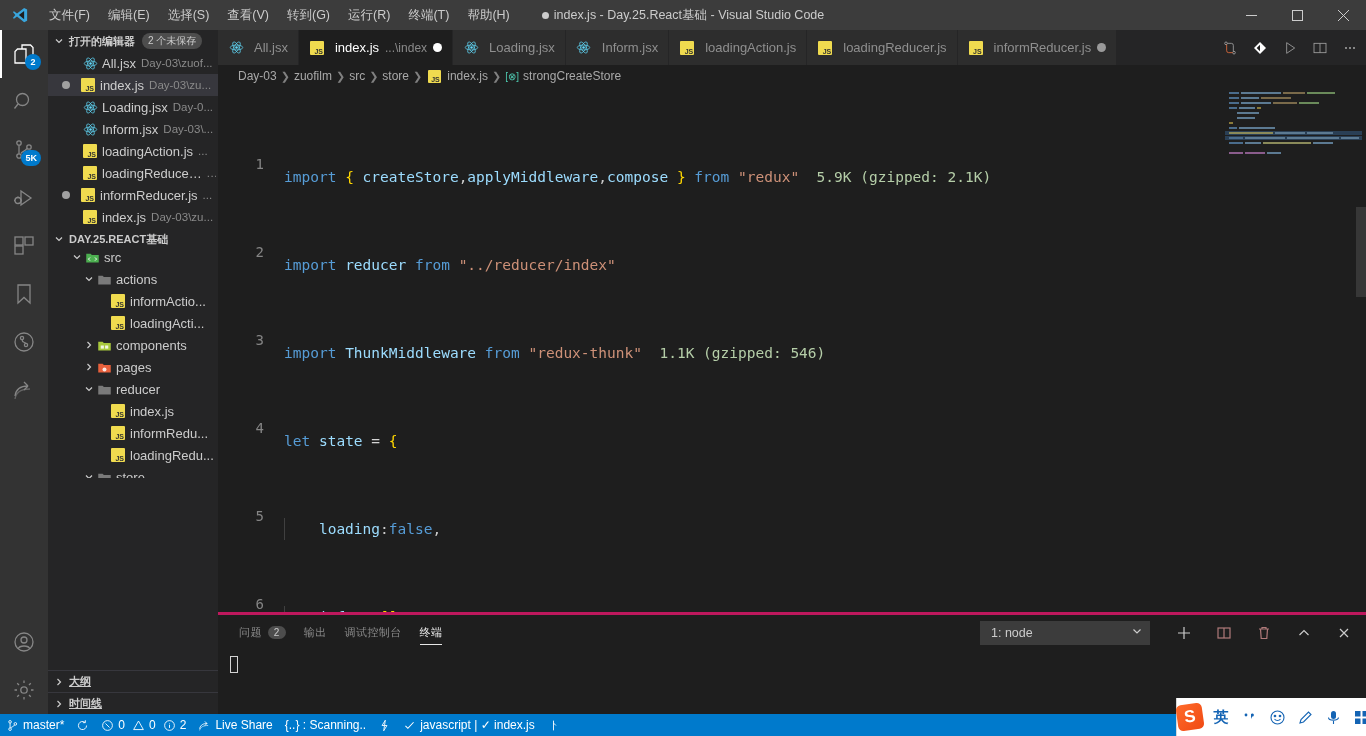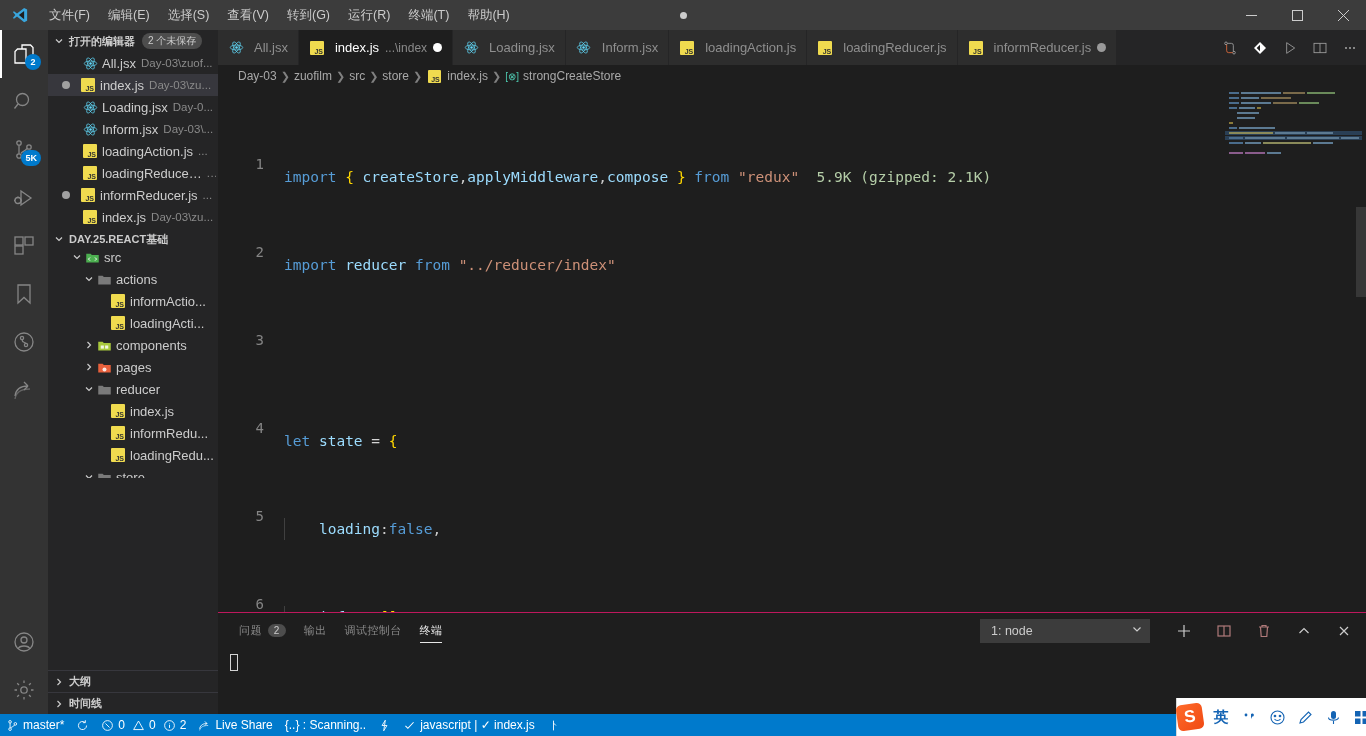--- a/index.html
+++ b/index.html
@@ -93,21 +93,21 @@
   }
   .mod-dot { width: 8px; height: 8px; border-radius: 50%; background: #a0a0a0; flex: 0 0 8px; }
   .fico { width: 16px; height: 16px; flex: 0 0 16px; display:flex; align-items:center; justify-content:center; margin-right: 4px;}
   .fico svg { width: 15px; height: 15px; }
   .js-badge {
     width: 14px; height: 14px; background: #f0db4f; color: #323330; font-size: 7px;
     font-weight: bold; display: flex; align-items: flex-end; justify-content: flex-end;
     padding: 0 1px 0 0; line-height: 7px; font-family: "Liberation Sans", sans-serif;
     border-radius: 1px;
   }
-  .bottom-sections { margin-top: auto; }
+  .bottom-sections { margin-top: auto; text-decoration: underline; }
   .bsec {
     height: 22px; display:flex; align-items: center; gap: 3px; padding-left: 4px;
     font-size: 11px; font-weight: bold; color: #cccccc; border-top: 1px solid #37373d; cursor: pointer;
   }
 
   
   .editor-area { flex: 1; display: flex; flex-direction: column; min-width: 0; background: #1e1e1e; }
   .tabbar { height: 35px; background: #252526; display: flex; flex: 0 0 35px; position: relative; }
   .tabs { display: flex; overflow: hidden; flex: 1; }
   .tab {
@@ -162,21 +162,21 @@
   .minimap {
     width: 141px; flex: 0 0 141px; background: #1e1e1e; position: relative; overflow: hidden;
   }
   .mm-inner { padding: 4px 4px 0 4px; }
   .mm-line { height: 4px; display: flex; gap: 2px; margin-bottom: 1px; align-items:center; }
   .mm-seg { height: 2px; border-radius: 0; }
   .scroll-deco { position: absolute; right: 0; top: 0; width: 14px; bottom: 0; }
   .scroll-thumb { position: absolute; right: 0; width: 10px; background: #424242; opacity: .7; }
 
   
-  .panel { height: 102px; flex: 0 0 102px; background: #1e1e1e; border-top: 1px solid #be185d; display: flex; flex-direction: column; }
+  .panel { height: 102px; flex: 0 0 102px; background: #1e1e1e; border-top: 3px solid #be185d; display: flex; flex-direction: column; }
   .panel-head { height: 35px; display: flex; align-items: center; flex: 0 0 35px; padding-left: 0; }
   .panel-tabs { display: flex; align-items: center; gap: 0; padding-left: 12px; }
   .ptab {
     padding: 0 9px; height: 35px; display: flex; align-items: center; gap: 6px;
     font-size: 11px; letter-spacing: .4px; color: #8a8a8a; cursor: pointer; position: relative;
     text-transform: uppercase;
   }
   .ptab.active { color: #e7e7e7; }
   .ptab.active::after {
     content:''; position:absolute; left: 9px; right: 9px; bottom: 5px; height: 1px; background: #e7e7e7;
@@ -246,20 +246,21 @@
       <div class="menu-item">编辑(E)</div>
       <div class="menu-item">选择(S)</div>
       <div class="menu-item">查看(V)</div>
       <div class="menu-item">转到(G)</div>
       <div class="menu-item">运行(R)</div>
       <div class="menu-item">终端(T)</div>
       <div class="menu-item">帮助(H)</div>
     </div>
     <div class="title-center">
       <span class="dirty-dot"></span>
+      <span>index.js - Day.25.React基础 - Visual Studio Code</span>
     </div>
     <div class="win-ctrls">
       <div class="win-btn">
         <svg viewBox="0 0 11 11">
             <rect x="0" y="5" width="11" height="1" fill="#cccccc"></rect>
           </svg>
       </div>
       <div class="win-btn">
         <svg viewBox="0 0 11 11">
             <rect x="0.5" y="0.5" width="10" height="10" fill="none" stroke="#cccccc"></rect>
@@ -734,20 +735,21 @@
               <span class="ctext"><span class="k">import</span> <span class="br1">{</span> <span class="var">createStore</span><span class="punc">,</span><span class="var">applyMiddleware</span><span class="punc">,</span><span class="var">compose</span> <span class="br1">}</span> <span class="k">from</span> <span class="str">"redux"</span>  <span class="num">5.9K (gzipped: 2.1K)</span></span>
             </div>
 
             <div class="cline">
               <span class="gutter">2</span>
               <span class="ctext"><span class="k">import</span> <span class="var">reducer</span> <span class="k">from</span> <span class="str">"../reducer/index"</span></span>
             </div>
 
             <div class="cline">
               <span class="gutter">3</span>
+              <span class="ctext"><span class="k">import</span> <span class="var">ThunkMiddleware</span> <span class="k">from</span> <span class="str">"redux-thunk"</span>  <span class="num">1.1K (gzipped: 546)</span></span>
             </div>
 
             <div class="cline">
               <span class="gutter">4</span>
               <span class="ctext"><span class="k">let</span> <span class="var">state</span> <span class="op">=</span> <span class="br1">{</span></span>
             </div>
 
             <div class="cline">
               <span class="gutter">5</span>
               <span class="ctext">    <span class="var">loading</span><span class="punc">:</span><span class="bool">false</span><span class="punc">,</span><span class="indent-guide" style="left:0"></span></span>

